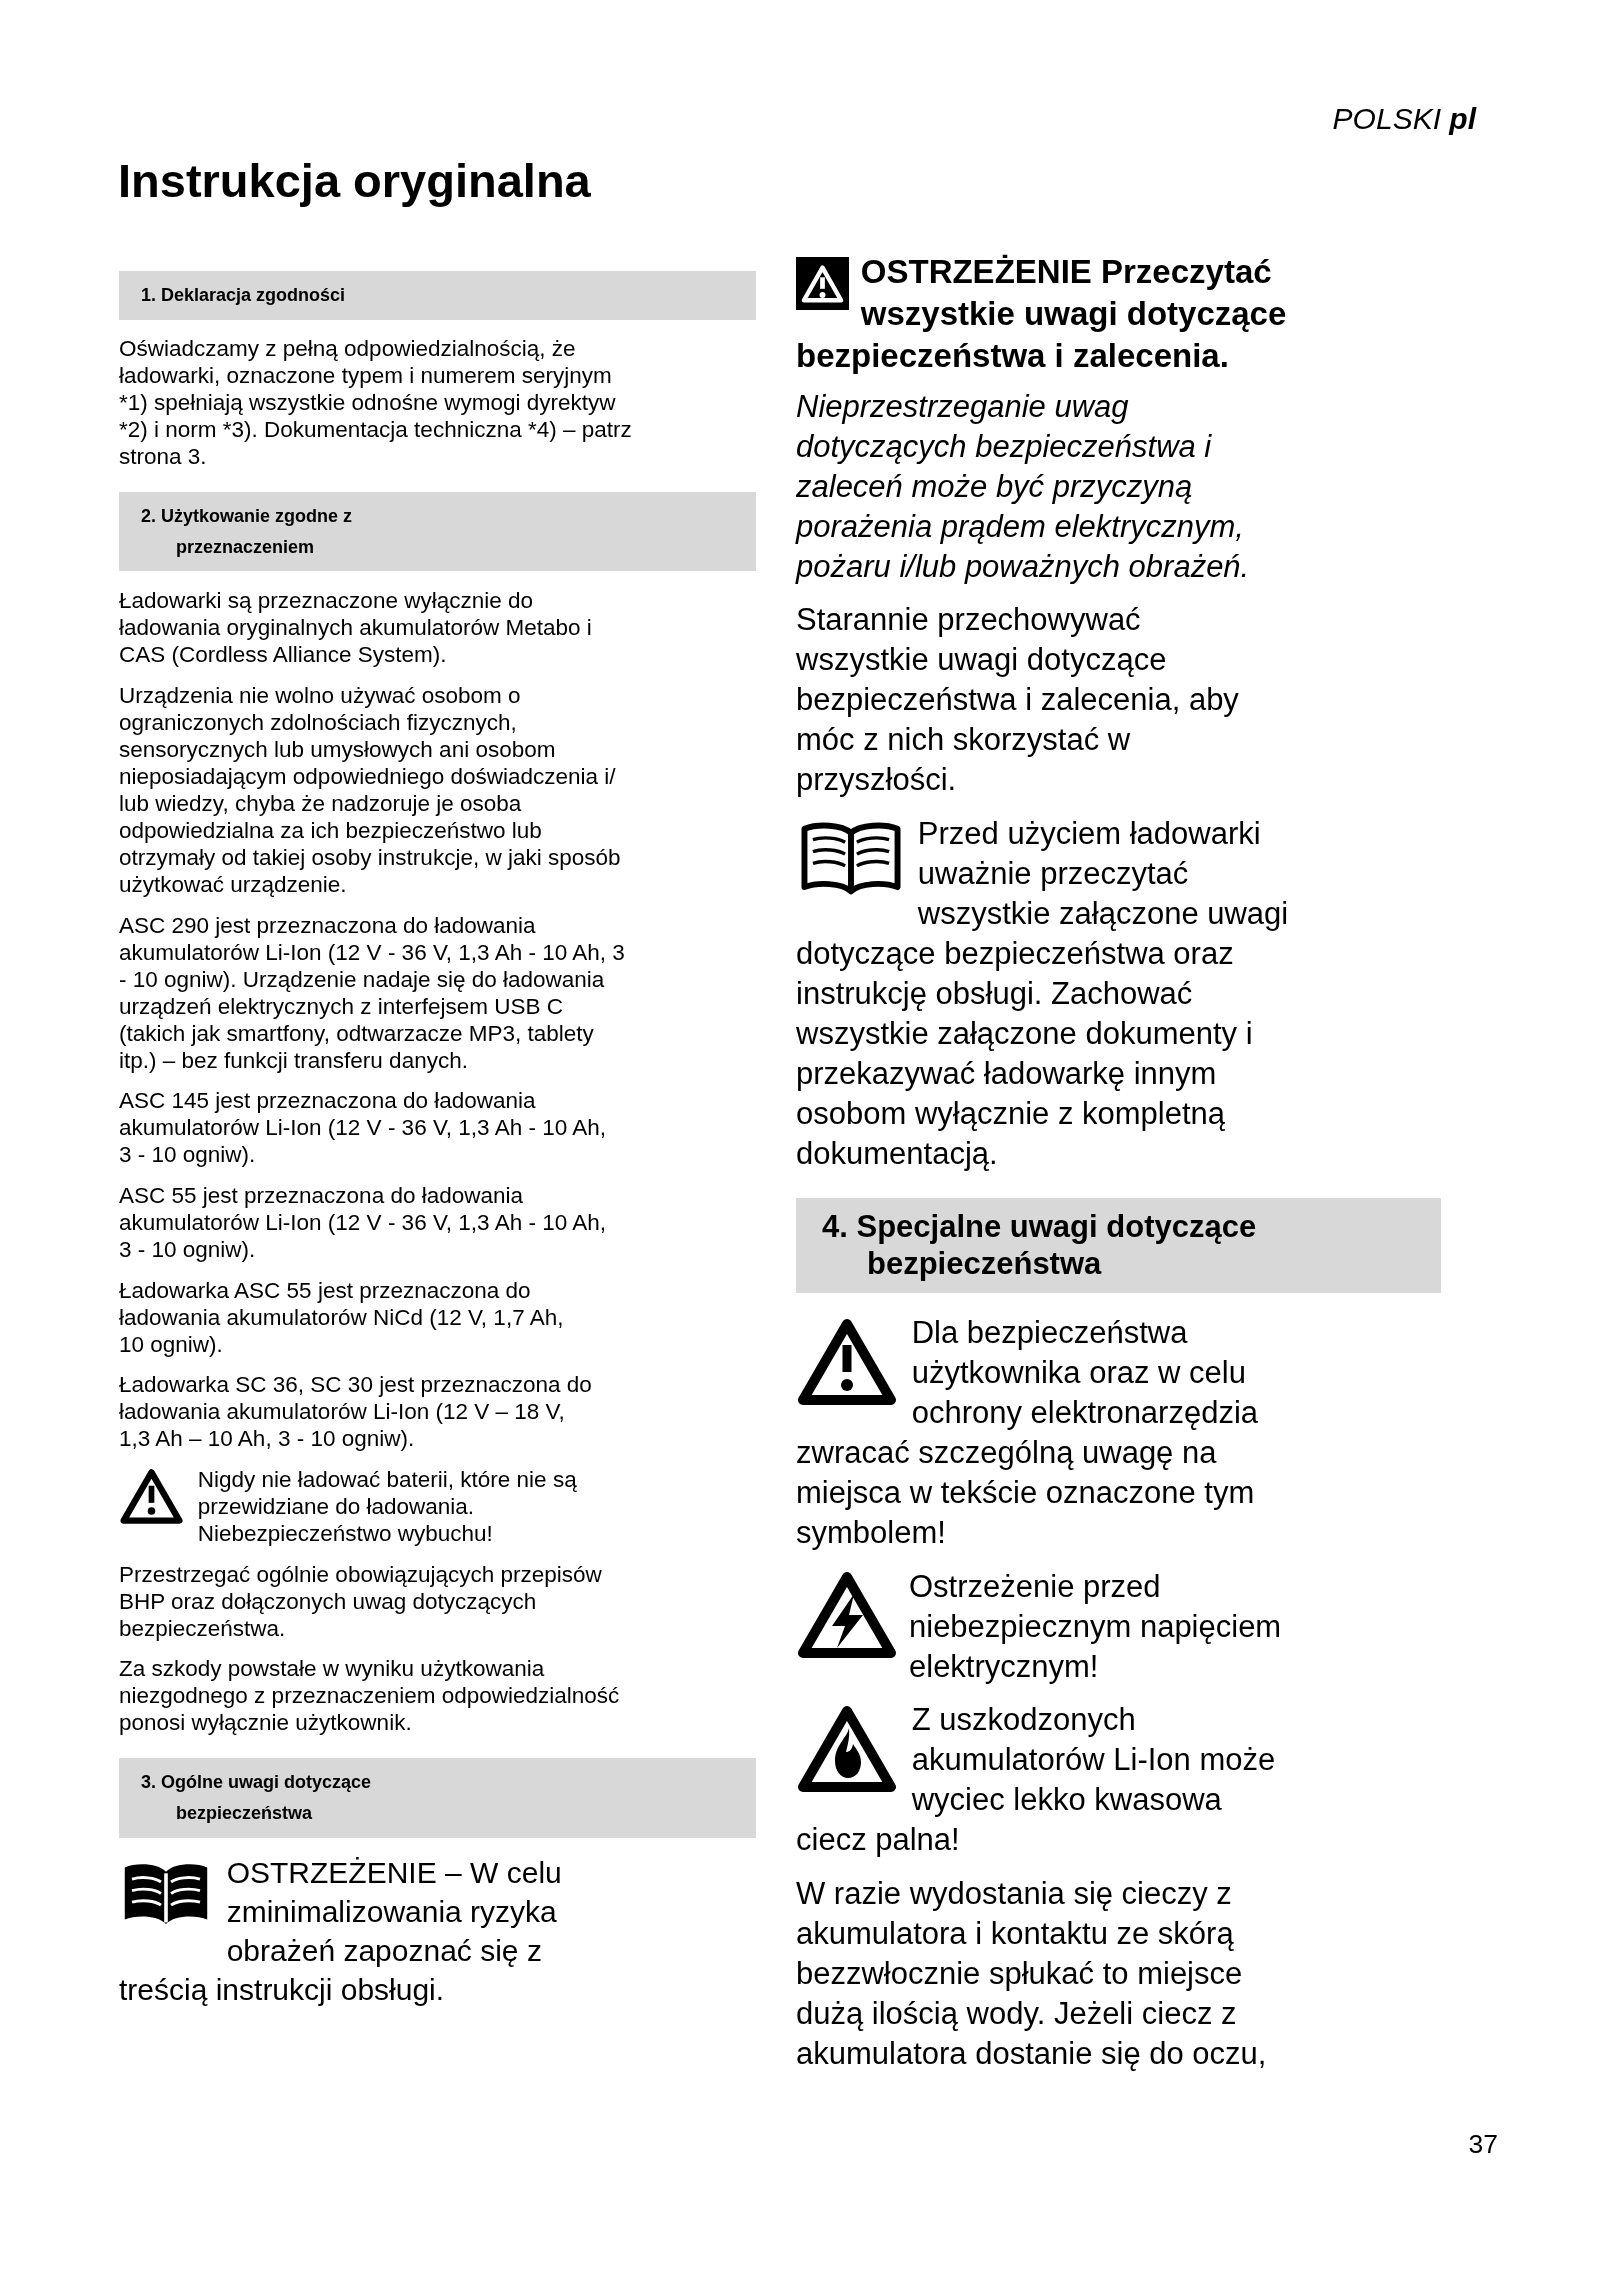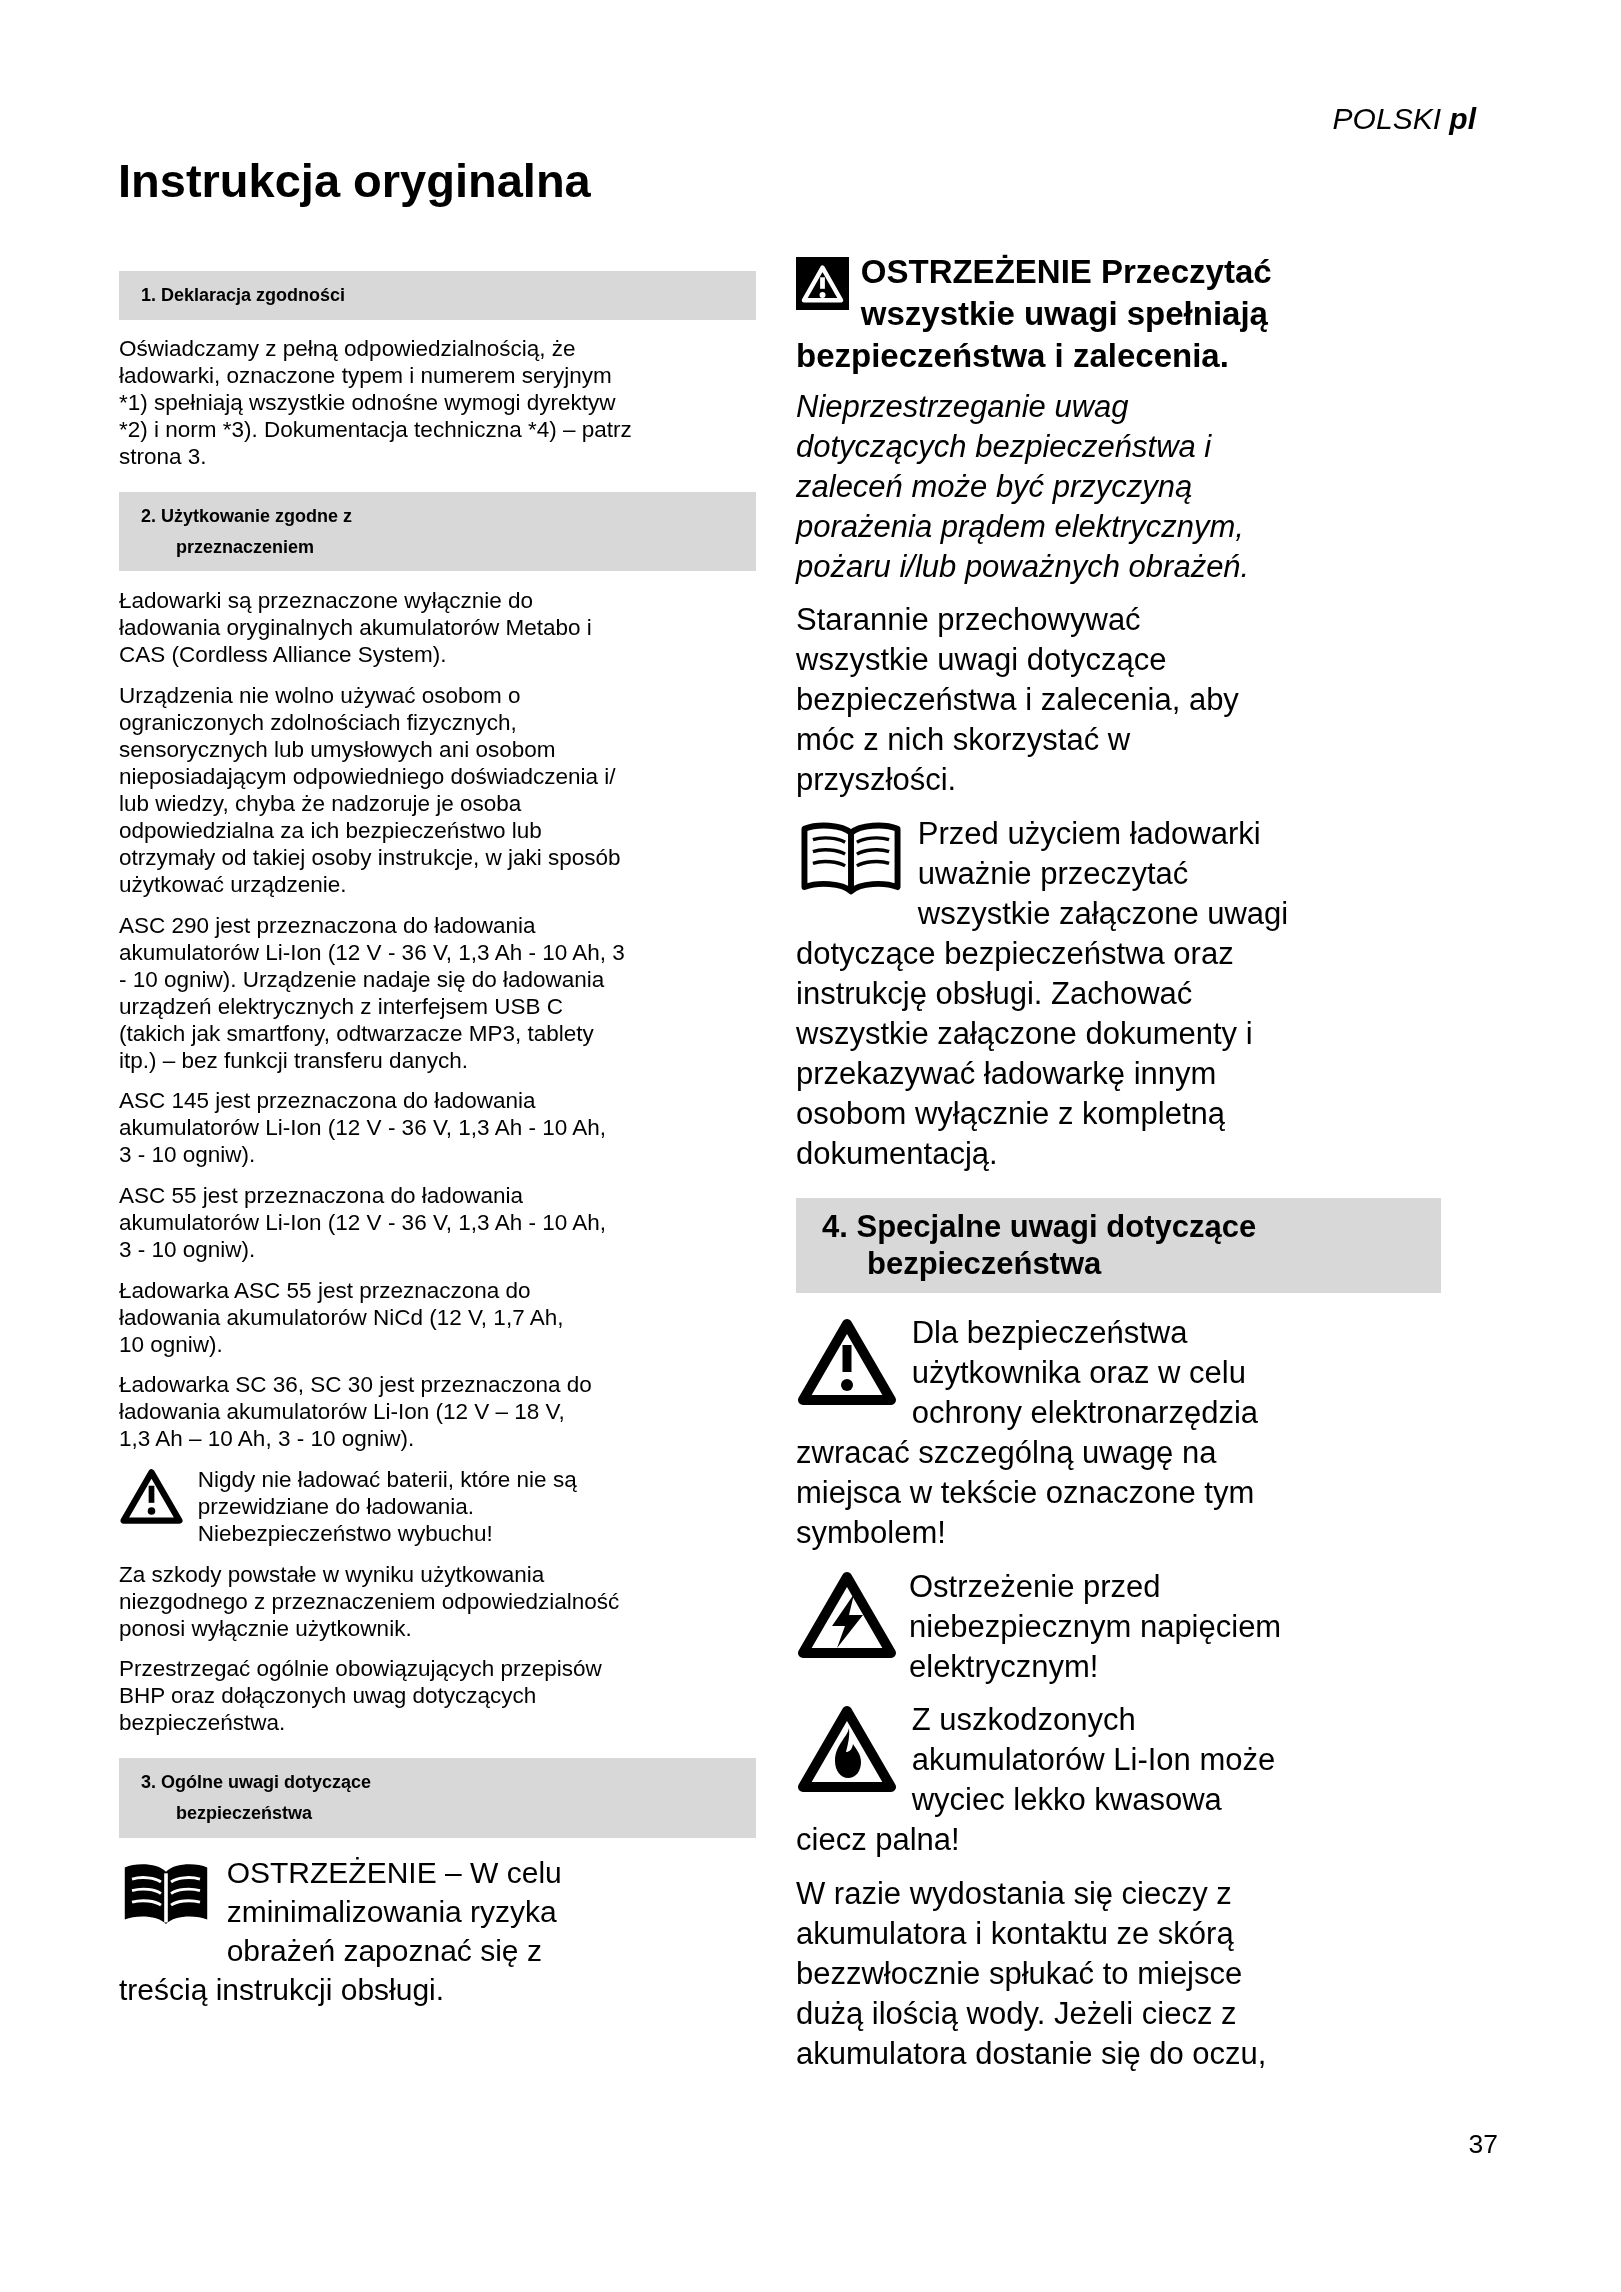--- a/index.html
+++ b/index.html
@@ -121,26 +121,26 @@
           <path d="M50 7 L94 83 L6 83 Z" fill="#fff" stroke="#000" stroke-width="10" stroke-linejoin="round"></path>
           <rect x="45.5" y="28" width="9" height="27" fill="#000"></rect>
           <circle cx="50" cy="68" r="6" fill="#000"></circle>
         </svg>
       </span>
       <span class="pre">Nigdy nie ładować baterii, które nie są
 przewidziane do ładowania.
 Niebezpieczeństwo wybuchu!</span>
     </div>
 
+    <p class="pre">Przestrzegać ogólnie obowiązujących przepisów
+BHP oraz dołączonych uwag dotyczących
+bezpieczeństwa.</p>
     <p class="pre">Za szkody powstałe w wyniku użytkowania
 niezgodnego z przeznaczeniem odpowiedzialność
 ponosi wyłącznie użytkownik.</p>
-    <p class="pre">Przestrzegać ogólnie obowiązujących przepisów
-BHP oraz dołączonych uwag dotyczących
-bezpieczeństwa.</p>
 
     <div class="sec-h">3. Ogólne uwagi dotyczące
 bezpieczeństwa</div>
     <div class="big clearfix">
       <span class="float-icon book-icon-l">
         <svg width="94" height="76" viewBox="0 0 130 100">
           <path d="M65 18 C54 6 24 5 8 12 L8 84 C24 77 54 78 65 90 C76 78 106 77 122 84 L122 12 C106 5 76 6 65 18 Z" fill="#000"></path>
           <path d="M65 20 L65 88" stroke="#fff" stroke-width="5" fill="none"></path>
           <path d="M18 28 C32 24 50 26 58 32 M18 44 C32 40 50 42 58 48 M18 60 C32 56 50 58 58 64 M72 32 C80 26 98 24 112 28 M72 48 C80 42 98 40 112 44 M72 64 C80 58 98 56 112 60" stroke="#fff" stroke-width="4" fill="none"></path>
         </svg>
@@ -155,21 +155,21 @@
 
     <div class="lead clearfix">
       <span class="float-icon sq-icon">
         <svg width="53" height="53" viewBox="0 0 60 60">
           <rect x="0" y="0" width="60" height="60" fill="#000"></rect>
           <path d="M30 12 L51 49 L9 49 Z" fill="none" stroke="#fff" stroke-width="5" stroke-linejoin="round"></path>
           <rect x="27.3" y="23" width="5.4" height="13" fill="#fff"></rect>
           <circle cx="30" cy="43" r="3.4" fill="#fff"></circle>
         </svg>
       </span><span class="pre">OSTRZEŻENIE Przeczytać
-wszystkie uwagi spełniają
+wszystkie uwagi dotyczące
 bezpieczeństwa i zalecenia.</span>
     </div>
 
     <p class="pre it">Nieprzestrzeganie uwag
 dotyczących bezpieczeństwa i
 zaleceń może być przyczyną
 porażenia prądem elektrycznym,
 pożaru i/lub poważnych obrażeń.</p>
     <p class="pre bd">Starannie przechowywać
 wszystkie uwagi dotyczące

